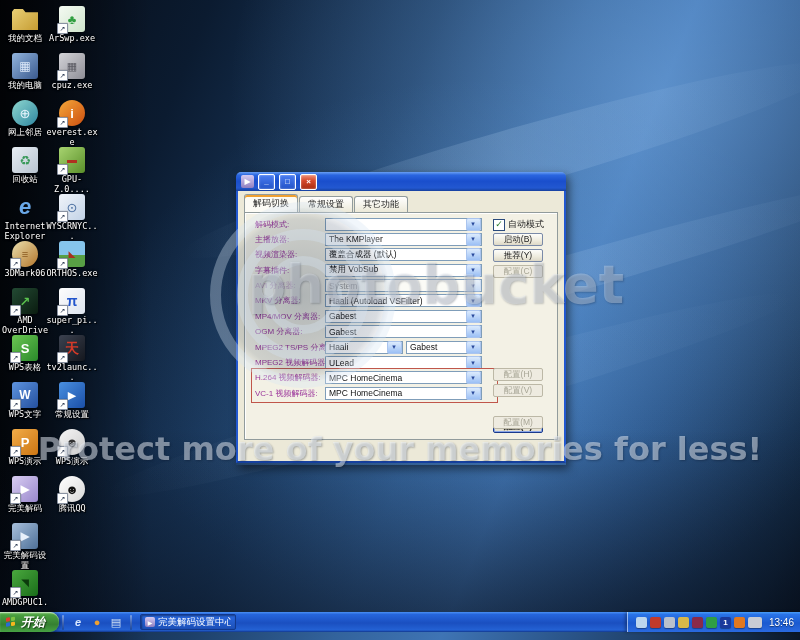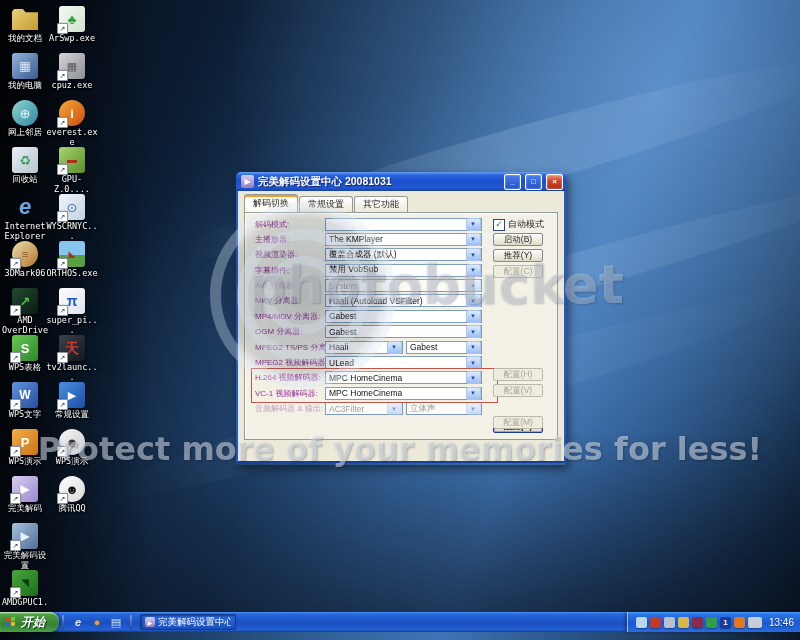--- a/index.html
+++ b/index.html
@@ -268,21 +268,20 @@
           <span class="g" style="color: rgb(17, 17, 17); font-size: 13px;">☻</span>
           <span class="sc">↗</span>
         </div>
         <div class="ic-label">腾讯QQ</div>
       </div>
     </div>
 
   <div id="dialog">
     <div class="titlebar">
       <span class="app-ic">▶</span>
-      <span class="title">完美解码设置中心  20081031</span>
       <span class="wbtn">_</span>
       <span class="wbtn">□</span>
       <span class="wbtn close">×</span>
     </div>
     <div class="winbody">
       <div class="tabs" id="tabs">
           <div class="tab active">解码切换</div>
           <div class="tab">常规设置</div>
           <div class="tab">其它功能</div>
         </div>
@@ -366,31 +365,20 @@
               <span class="rlabel">H.264 视频解码器:</span>
               <div class="dd">
                 <span class="dd-val">MPC HomeCinema</span>
                 <span class="dd-btn">▾</span>
               </div>
             </div>
             <div class="row">
               <span class="rlabel">VC-1 视频解码器:</span>
               <div class="dd">
                 <span class="dd-val">MPC HomeCinema</span>
-                <span class="dd-btn">▾</span>
-              </div>
-            </div>
-            <div class="row">
-              <span class="rlabel dis">音频解码器 &amp; 输出:</span>
-              <div class="dd small dis">
-                <span class="dd-val">AC3Filter</span>
-                <span class="dd-btn">▾</span>
-              </div>
-              <div class="dd small2 dis">
-                <span class="dd-val">立体声</span>
                 <span class="dd-btn">▾</span>
               </div>
             </div>
           </div>
         <div class="redbox"></div>
         <div class="chk">
           <span class="chkbox">✓</span>
           <span>自动模式</span>
         </div>
       <div class="sbtn" style="top: 20px;">启动(B)</div>

